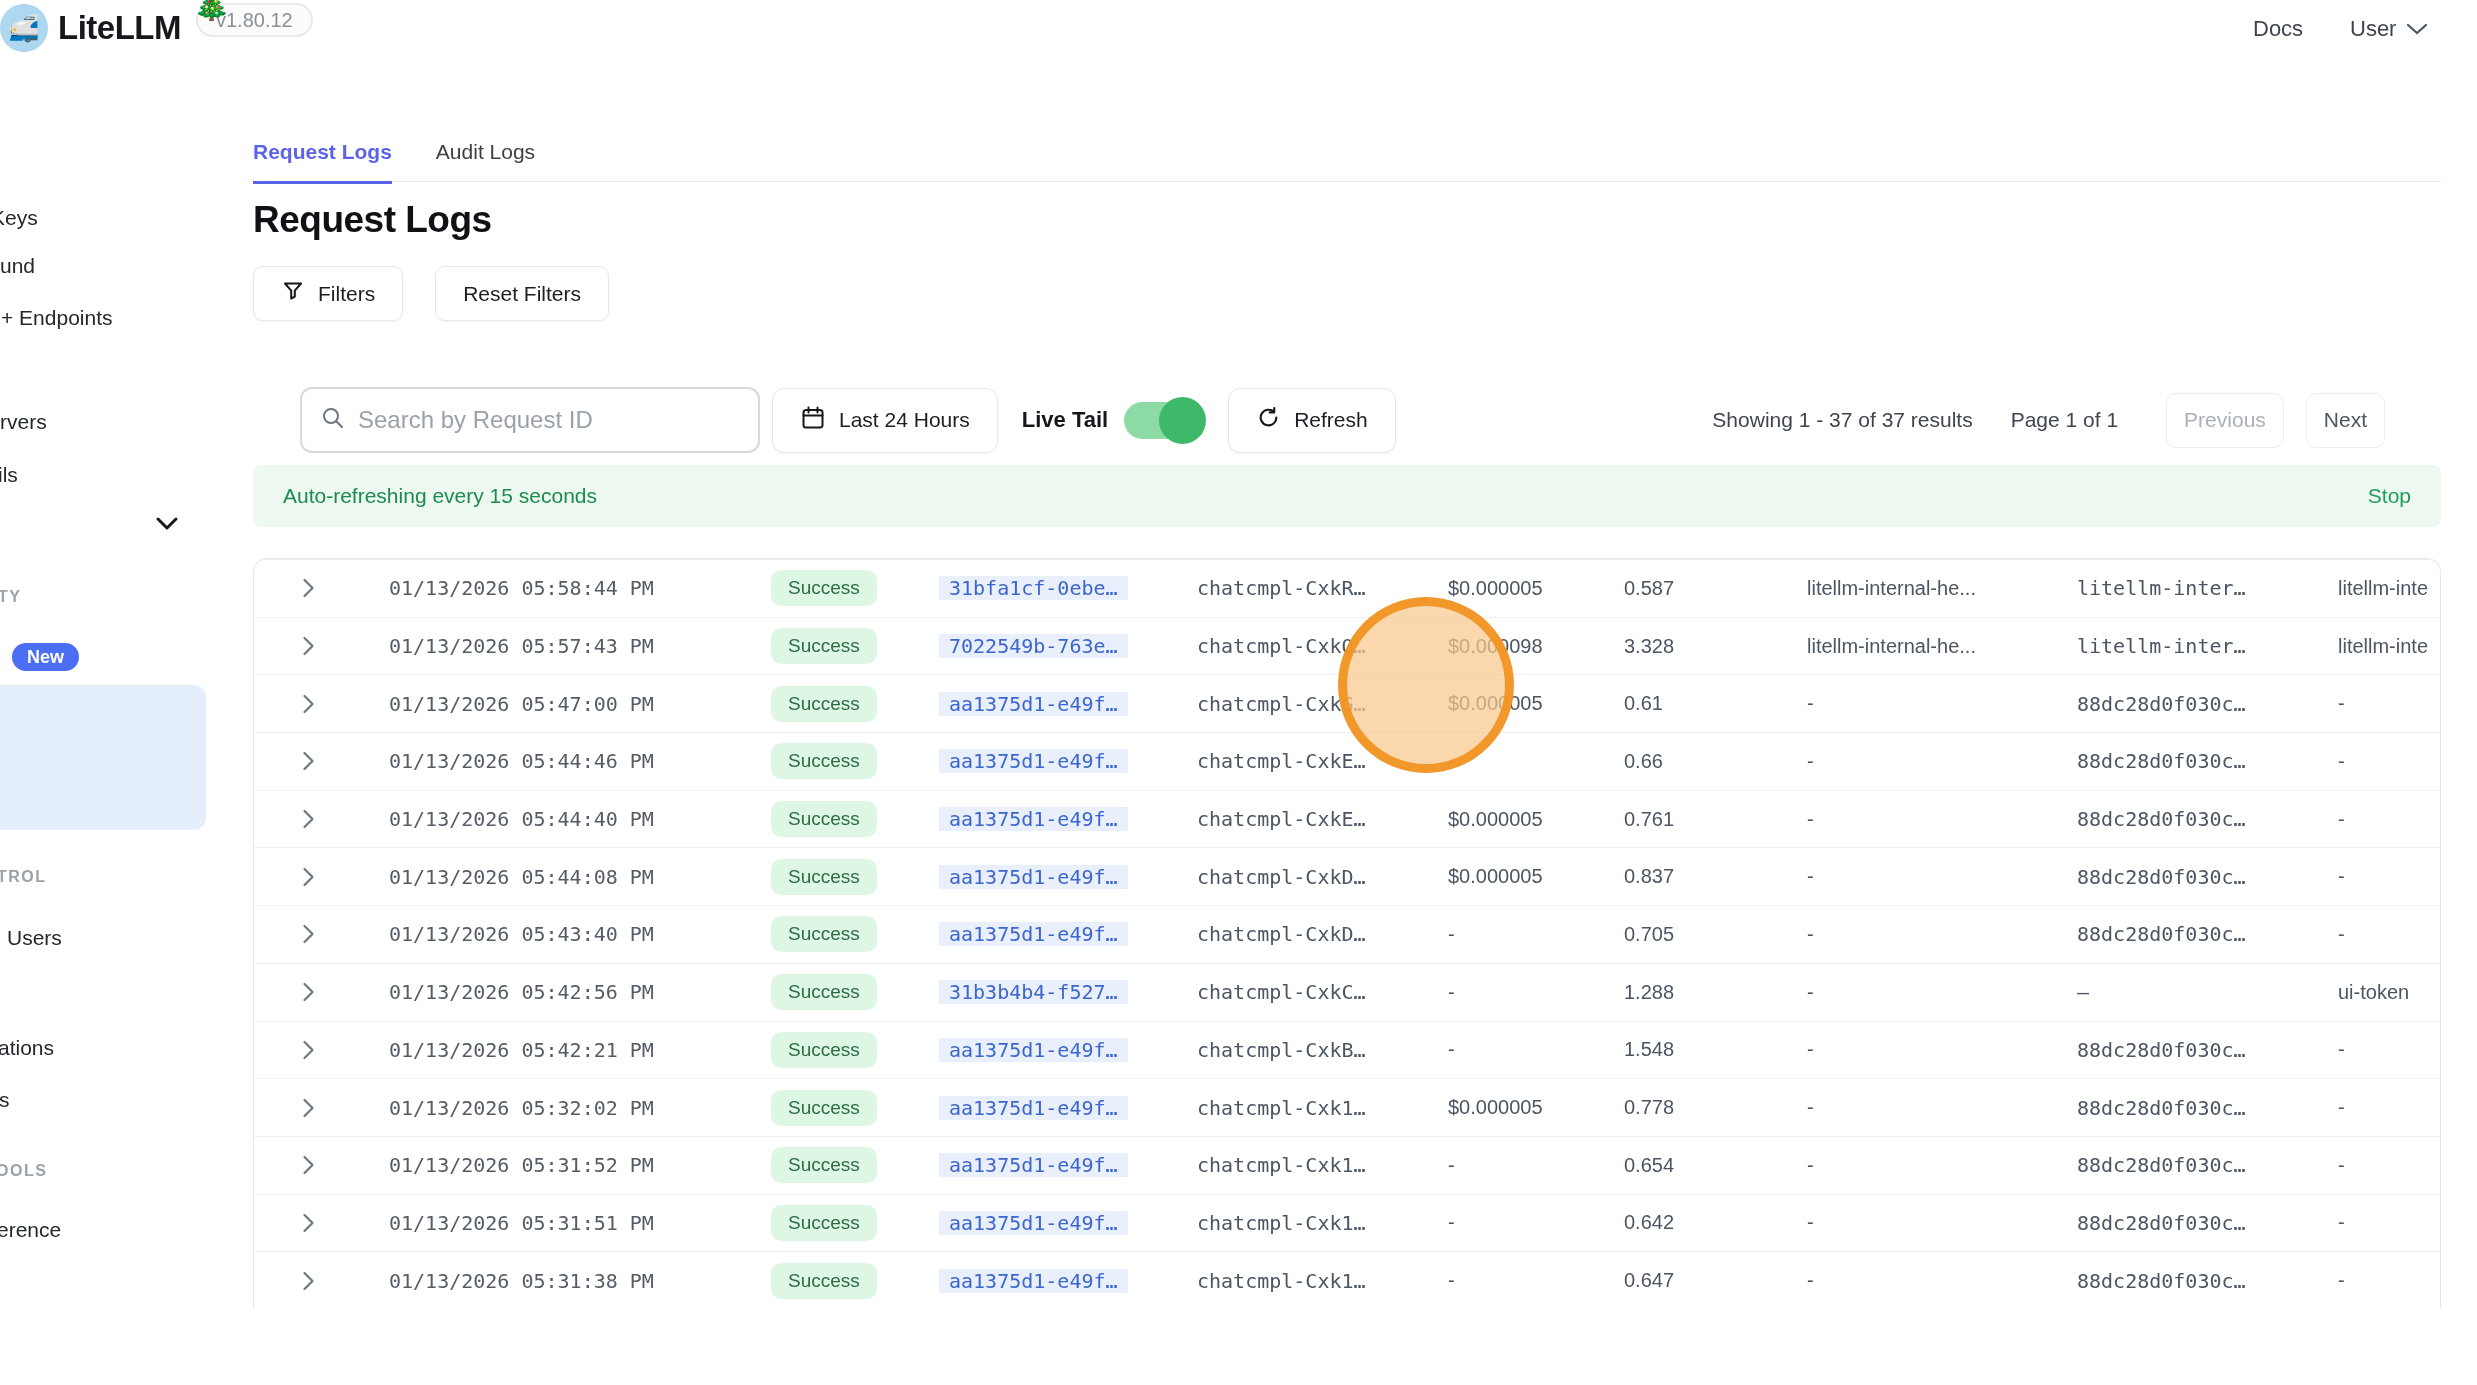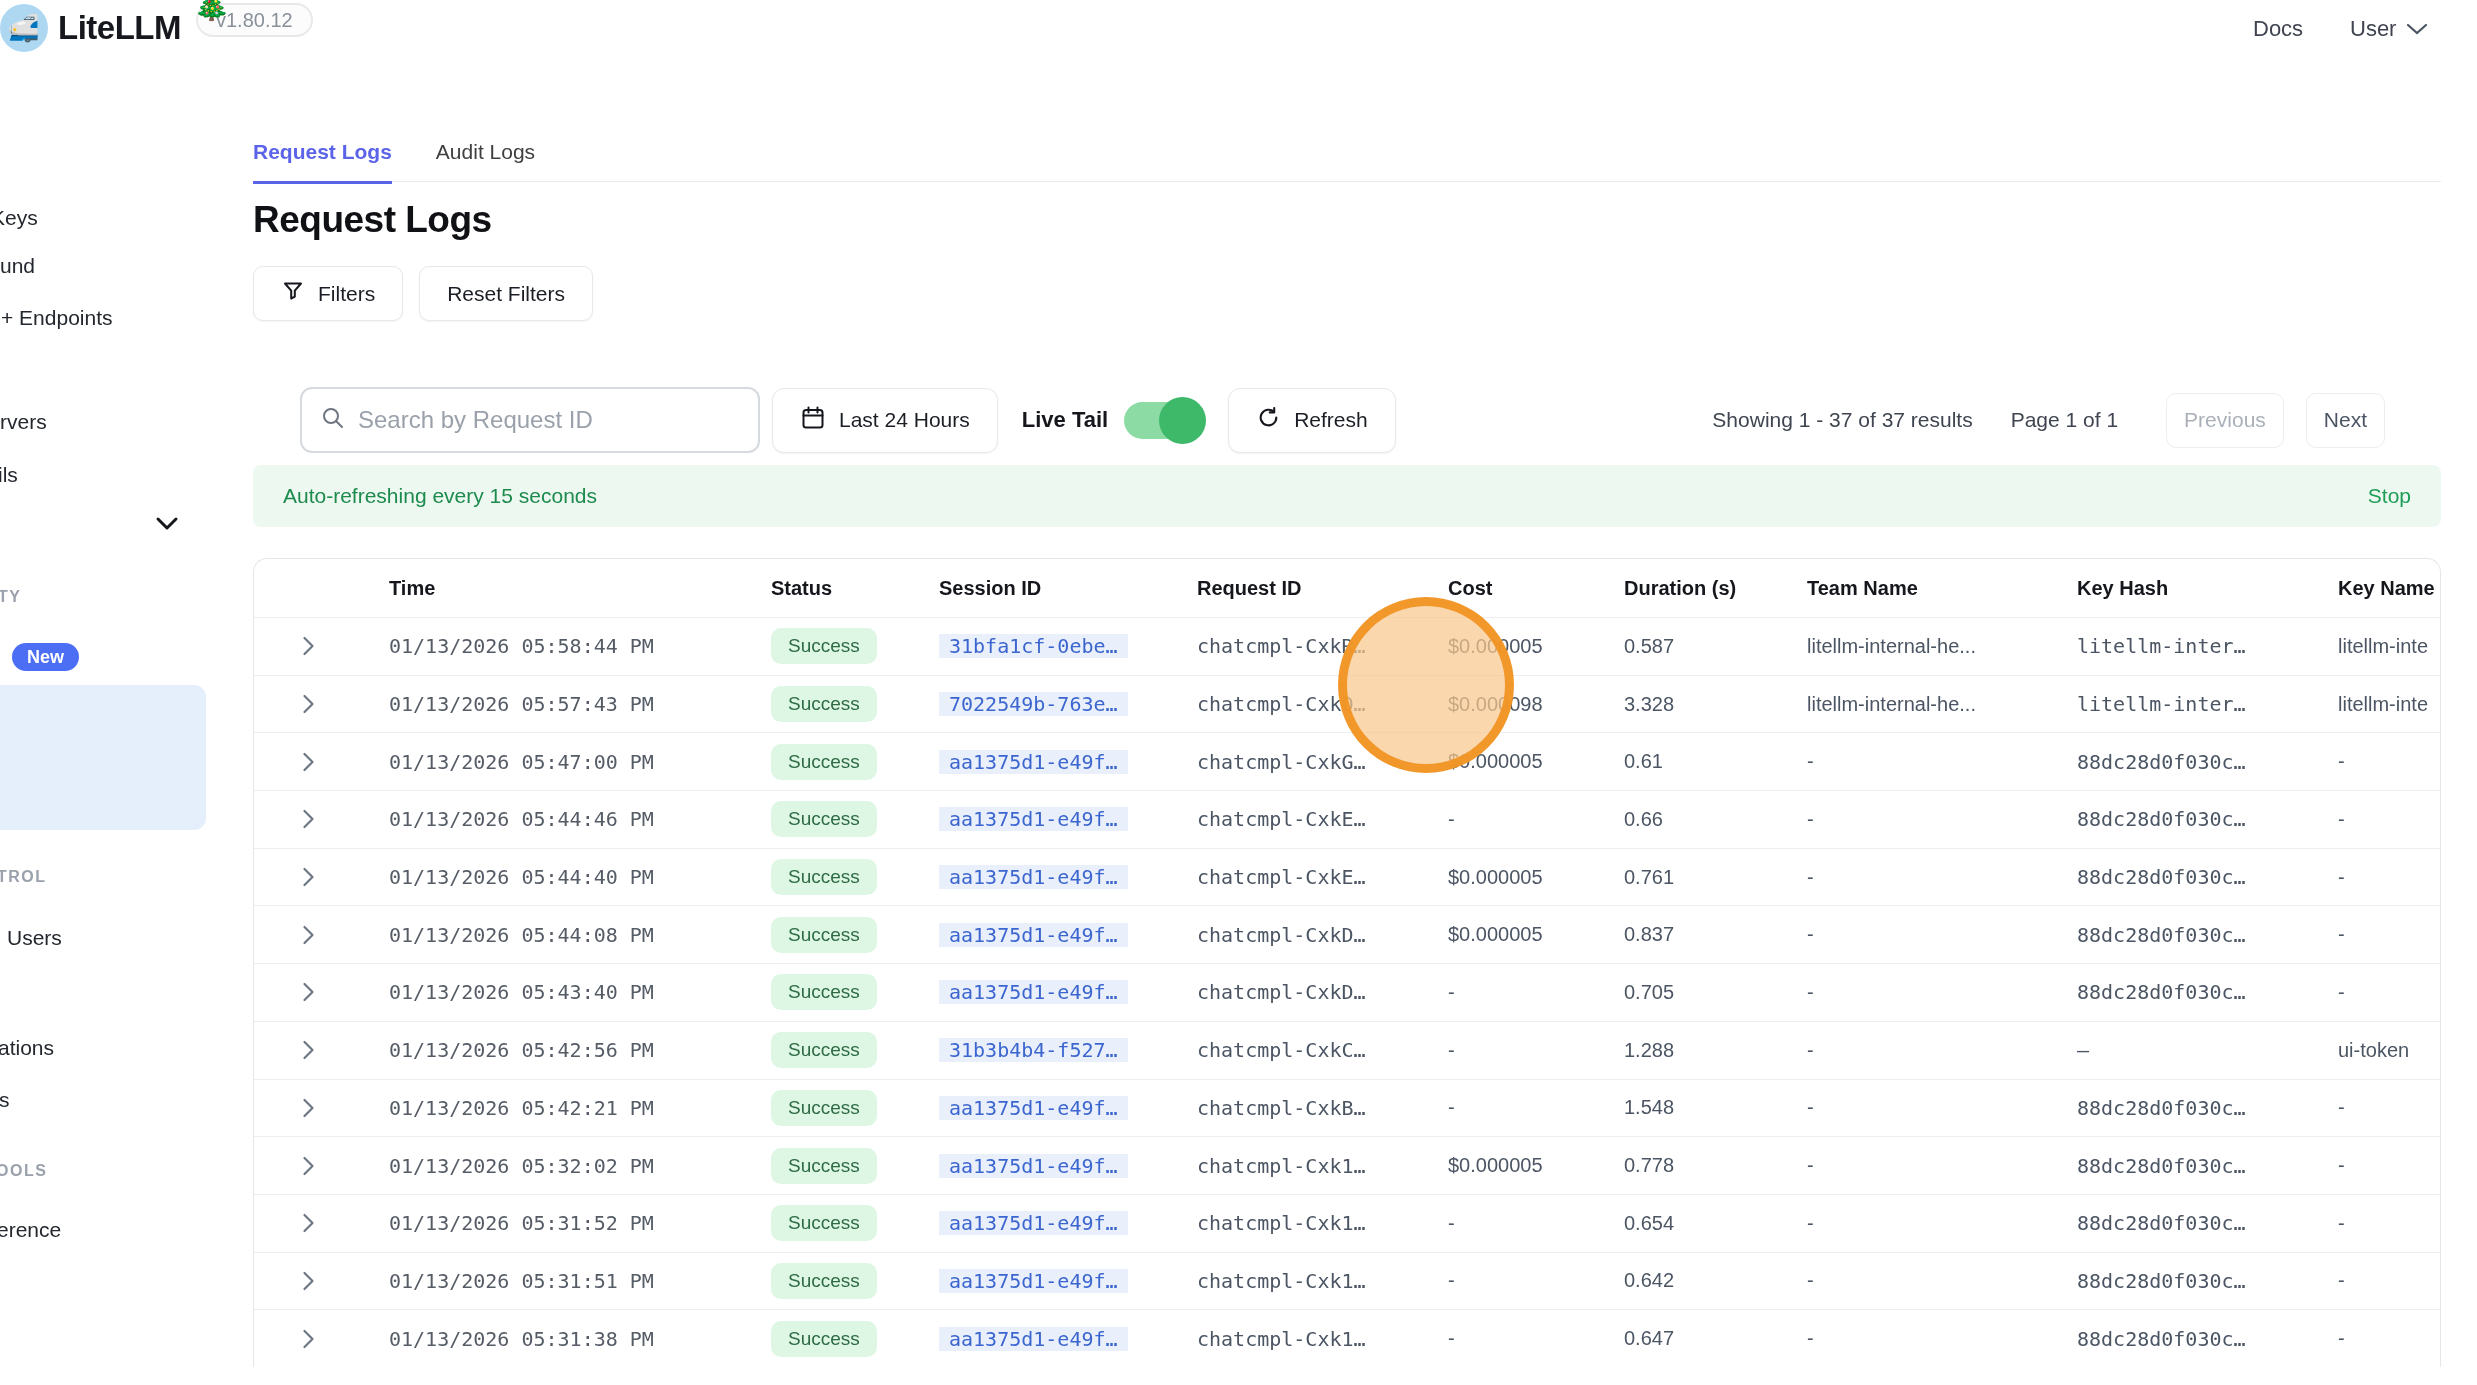--- a/index.html
+++ b/index.html
@@ -28,21 +28,21 @@
     background:#4c6ef5; color:#fff; font-size:18px; font-weight:600; display:flex; align-items:center; }
   .side-chevron { position:absolute; left:155px; top:446px; }
 
   
   #main { position:absolute; left:253px; top:0; width:2188px; z-index:6; }
   .tabs { margin-top:140px; display:flex; gap:44px; border-bottom:1px solid #e9eaee; height:42px; }
   .tab { font-size:21px; color:#404040; cursor:pointer; padding-bottom:14px; }
   .tab.active { color:#5b63e8; font-weight:600; box-shadow:0 3px 0 0 #5b63e8; }
   h1.page-title { margin-top:17px; font-size:37px; font-weight:800; color:#101114; letter-spacing:-0.5px; }
 
-  .filterrow { margin-top:25px; display:flex; gap:16px; }
+  .filterrow { margin-top:25px; display:flex; gap:32px; }
   .btn { height:55px; border:1px solid #e7e8ec; border-radius:10px; background:#fff; font-size:21px; color:#1b1e24;
     display:inline-flex; align-items:center; gap:13px; padding:0 27px; box-shadow:0 1px 2px rgba(0,0,0,.05); cursor:pointer; }
 
   .toolbar { margin-top:66px; display:flex; align-items:center; padding-left:47px; padding-right:56px; }
   .searchbox { width:460px; height:66px; border:2px solid #d6dade; border-radius:12px; background:#fff;
     display:flex; align-items:center; gap:12px; padding:0 18px; }
   .searchbox input { border:none; outline:none; font-size:24px; color:#1b1e24; width:100%; background:transparent;
     font-family:"Liberation Sans", sans-serif; }
   .searchbox input::placeholder { color:#9aa1ab; }
   .btn.tall { height:65px; border-radius:12px; }
@@ -185,32 +185,20 @@
     <button class="pager-btn prev">Previous</button>
     <button class="pager-btn next">Next</button>
   </div>
 
   <div class="banner">
     <span>Auto-refreshing every 15 seconds</span>
     <span class="stop">Stop</span>
   </div>
 
   <div class="logtable">
-    <div class="thead">
-      <div class="hcell"></div>
-      <div class="hcell">Time</div>
-      <div class="hcell">Status</div>
-      <div class="hcell">Session ID</div>
-      <div class="hcell">Request ID</div>
-      <div class="hcell">Cost</div>
-      <div class="hcell">Duration (s)</div>
-      <div class="hcell">Team Name</div>
-      <div class="hcell">Key Hash</div>
-      <div class="hcell">Key Name</div>
-    </div>
     <div>
         <div class="trow">
           <div class="cell chevcell">
             <svg width="15" height="22" viewBox="0 0 15 22">
               <path d="M3.5 3 L11.5 11 L3.5 19" fill="none" stroke="#6d7683" stroke-width="2.2" stroke-linecap="round" stroke-linejoin="round"></path>
             </svg>
           </div>
           <div class="cell mono time">01/13/2026 05:58:44 PM</div>
           <div class="cell"><span class="badge">Success</span></div>
           <div class="cell"><span class="slink">31bfa1cf-0ebe…</span></div>

